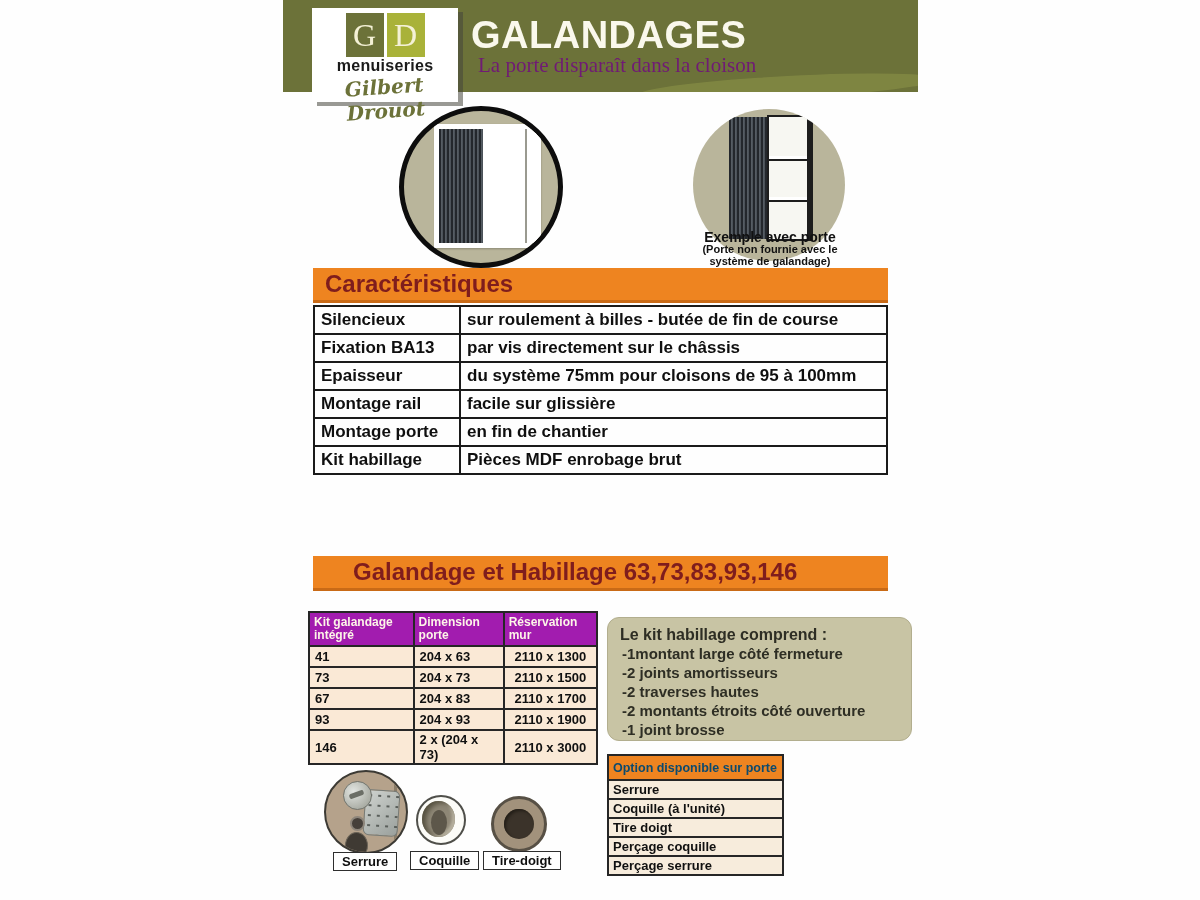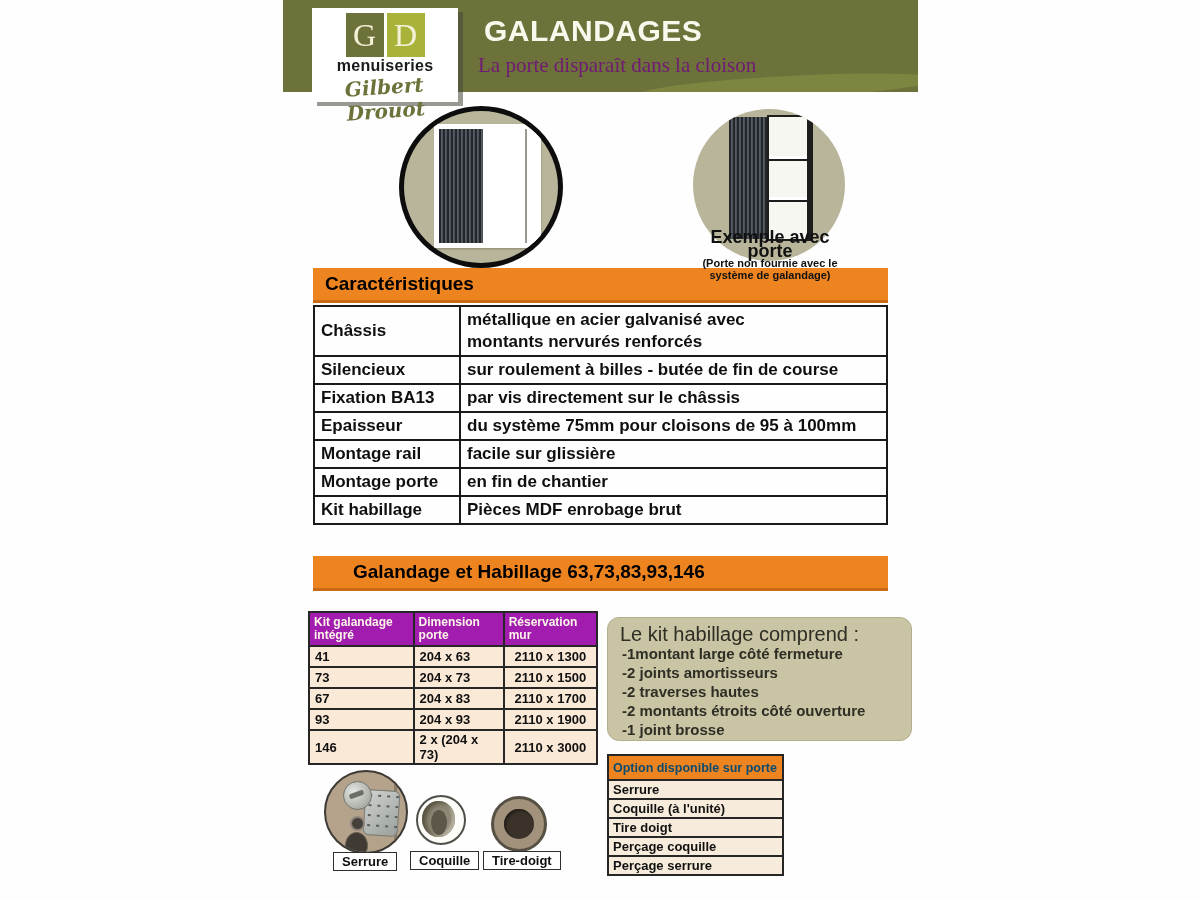--- a/index.html
+++ b/index.html
@@ -13,21 +13,21 @@
   .logo-box{position:absolute;left:312px;top:8px;width:146px;height:94px;background:#ffffff;
             box-shadow:5px 4px 0 rgba(70,70,60,.55);text-align:center;z-index:3;}
   .logo-squares{display:flex;justify-content:center;gap:3px;margin-top:5px;}
   .logo-sq{width:38px;height:44px;display:flex;align-items:center;justify-content:center;
            font-family:"Liberation Serif", serif;font-size:32px;color:#F4F1D6;}
   .logo-sq.g{background:#6C7239;}
   .logo-sq.d{background:#A9B239;}
   .logo-brand{font-size:16px;font-weight:bold;color:#1a1a1a;margin-top:0px;letter-spacing:.3px;}
   .logo-signature{font-family:"DejaVu Serif", serif;font-style:italic;font-weight:bold;
                   font-size:20px;color:#6C7239;transform:rotate(-4deg);margin-top:0px;}
-  .header-title{position:absolute;left:484px;top:14px;font-size:30px;font-weight:bold;color:#FAF8EC;letter-spacing:.5px;}
+  .header-title{position:absolute;left:471px;top:14px;font-size:38px;font-weight:bold;color:#FAF8EC;letter-spacing:.5px;}
   .header-subtitle{position:absolute;left:478px;top:53px;font-size:21px;color:#701a75;font-family:Liberation Serif, serif;}
 
   
   .circle1{position:absolute;left:399px;top:106px;width:154px;height:152px;border-radius:50%;
            background:#B9B59B;border:5px solid #0d0d0d;overflow:hidden;}
   .c1-frame{position:absolute;left:30px;top:13px;width:106px;height:124px;background:#ffffff;
             box-shadow:1px 1px 2px rgba(0,0,0,.25);}
   .striped{background:repeating-linear-gradient(90deg,#23272c 0px,#23272c 2px,#5a6168 2px,#474e55 4px);}
   .c1-panel{position:absolute;left:5px;top:5px;width:44px;height:114px;}
   .c1-door{position:absolute;left:49px;top:5px;width:52px;height:114px;background:#fff;border-right:6px solid #fff;}
@@ -35,27 +35,27 @@
 
   .circle2{position:absolute;left:693px;top:109px;width:152px;height:152px;border-radius:50%;
            background:#B9B59B;overflow:hidden;}
   .c2-panel{position:absolute;left:36px;top:8px;width:38px;height:122px;}
   .c2-door{position:absolute;left:74px;top:6px;width:46px;height:126px;background:#ffffff;
            border:2px solid #1d1d1d;border-right:6px solid #1d1d1d;box-sizing:border-box;
            display:grid;grid-template-rows:1fr 1fr 1fr;row-gap:3px;}
   .c2-cell{background:#f7f7f2;border-top:2px solid #1d1d1d;}
   .c2-cell:first-child{border-top:none;}
   .hero-caption{position:absolute;left:686px;top:230px;width:168px;text-align:center;z-index:2;}
-  .hero-caption .cap-title{font-size:18px;font-weight:bold;line-height:14px;}
+  .hero-caption .cap-title{font-size:14px;font-weight:bold;line-height:14px;}
   .hero-caption .cap-sub{font-size:11px;font-weight:bold;line-height:11.5px;}
 
   
   .section-bar{position:absolute;left:313px;width:575px;height:35px;background:#EE8420;
-               border-bottom:3px solid #C96A16;box-sizing:border-box;color:#000000;
-               font-size:19px;font-weight:bold;line-height:32px;padding-left:12px;}
+               border-bottom:3px solid #C96A16;box-sizing:border-box;color:#7f1d1d;
+               font-size:24px;font-weight:bold;line-height:32px;padding-left:12px;}
   .bar-carac{top:268px;}
   .bar-galandage{top:556px;padding-left:40px;}
 
   
   .char-table{position:absolute;left:313px;top:305px;width:575px;border-collapse:collapse;}
   .char-table td{border:2px solid #1a1a1a;font-size:17px;font-weight:bold;color:#0f0f0f;
                  padding:2px 6px;vertical-align:middle;line-height:22px;}
   .char-table td.lbl{width:132px;}
   .char-table td.val{white-space:pre-line;}
 
@@ -63,21 +63,21 @@
   .dim-table{position:absolute;left:308px;top:611px;width:290px;border-collapse:collapse;}
   .dim-table th{background:#a21caf;color:#FDF5E8;font-size:12px;font-weight:bold;text-align:left;
                 border:2px solid #262626;padding:2px 4px;height:28px;line-height:13px;}
   .dim-table td{background:#FAE9D6;font-size:13px;font-weight:bold;color:#101010;
                 border:2px solid #262626;padding:1px 5px;height:17px;}
   .dim-table td.ctr{text-align:center;}
 
   
   .kit-box{position:absolute;left:607px;top:617px;width:305px;height:124px;background:#C8C4A4;
            border:1px solid #b2ae8e;border-radius:12px;box-sizing:border-box;padding:7px 8px 0 12px;}
-  .kit-title{font-size:20px;font-weight:normal;color:#2e2e24;line-height:19px;}
+  .kit-title{font-size:16px;font-weight:bold;color:#2e2e24;line-height:19px;}
   .kit-item{font-size:15px;font-weight:bold;color:#2e2e24;line-height:19px;margin-left:2px;}
 
   
   .opt-table{position:absolute;left:607px;top:754px;width:177px;border-collapse:collapse;}
   .opt-table th{background:#EE8420;color:#0c4a6e;font-size:12.5px;font-weight:bold;text-align:left;
                 border:2px solid #262626;padding:2px 4px;height:19px;}
   .opt-table td{background:#F7ECDC;font-size:13px;font-weight:bold;color:#101010;
                 border:2px solid #262626;padding:1px 4px;height:15px;}
 
   
@@ -147,25 +147,20 @@
   <div class="hero-caption">
     <div class="cap-title">Exemple avec porte</div>
     <div class="cap-sub">(Porte non fournie avec le</div>
     <div class="cap-sub">système de galandage)</div>
   </div>
 
   <div class="section-bar bar-carac">Caractéristiques</div>
   <table class="char-table">
     <tbody>
       <tr>
-        <td class="lbl">Châssis</td>
-        <td class="val">métallique en acier galvanisé avec
-montants nervurés renforcés</td>
-      </tr>
-      <tr>
         <td class="lbl">Silencieux</td>
         <td class="val">sur roulement à billes - butée de fin de course</td>
       </tr>
       <tr>
         <td class="lbl">Fixation BA13</td>
         <td class="val">par vis directement sur le châssis</td>
       </tr>
       <tr>
         <td class="lbl">Epaisseur</td>
         <td class="val">du système 75mm pour cloisons de 95 à 100mm</td>

